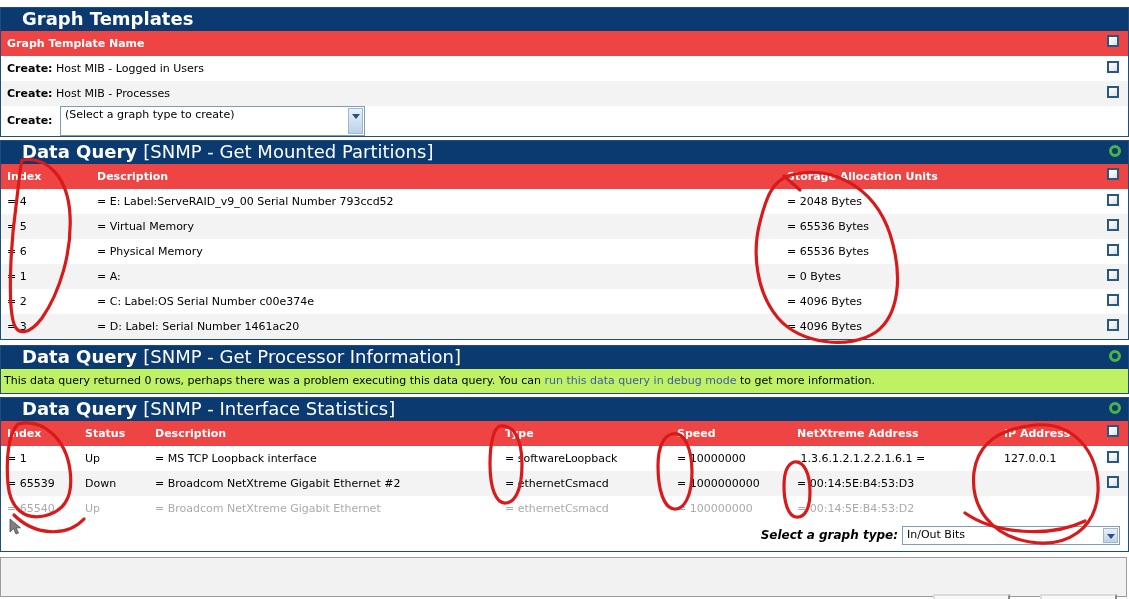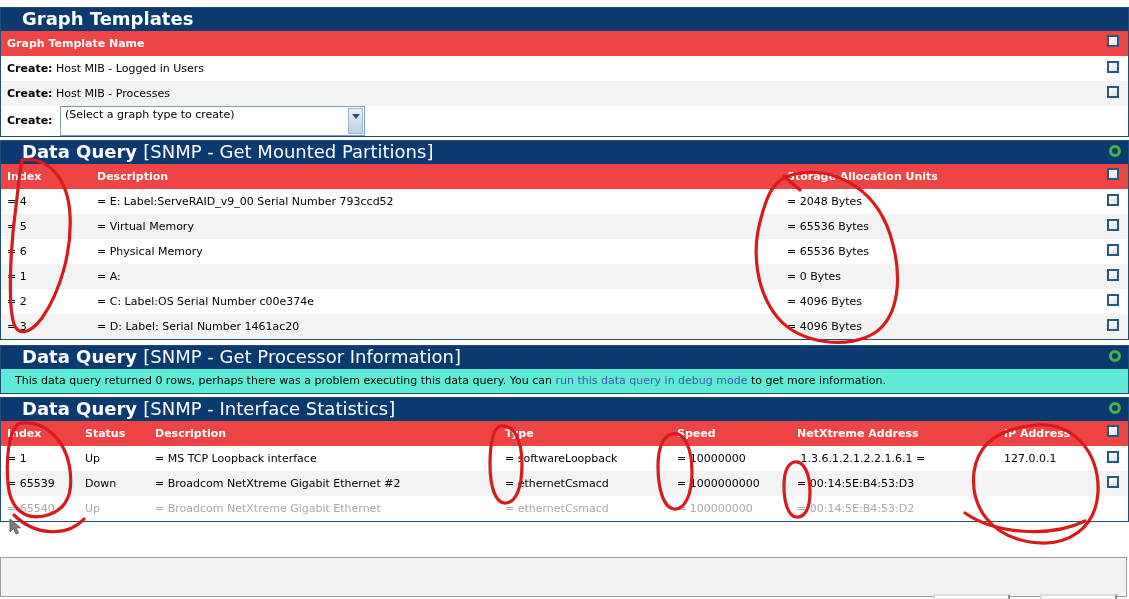--- a/index.html
+++ b/index.html
@@ -78,21 +78,21 @@
     background:linear-gradient(180deg,#e9f0f8 0%,#bcd2e8 100%);
     border:1px solid #9fb8d0;box-sizing:border-box;
   }
   .sel .arrowbox:after{
     content:"";position:absolute;left:3px;top:5px;
     border-left:4px solid transparent;border-right:4px solid transparent;
     border-top:5px solid #2d4f7c;
   }
 
   
-  .msg{font-size:11px;padding:4px 14px;height:16px;line-height:16px;background:#5eead4;}
+  .msg{font-size:11px;padding:4px 3px;height:16px;line-height:16px;background:#bef264;}
   .msg a{color:#3f5ba8;text-decoration:none;}
 
   
   .footrow{
     background:#ffffff;height:30px;position:relative;
   }
   .graphtypelbl{
     position:absolute;right:230px;top:7px;
     font-style:italic;font-weight:bold;font-size:12px;color:#000;
   }
@@ -301,20 +301,27 @@
         <td>Up</td>
         <td>= Broadcom NetXtreme Gigabit Ethernet</td>
         <td>= ethernetCsmacd</td>
         <td>= 100000000</td>
         <td>= 00:14:5E:B4:53:D2</td>
         <td></td>
         <td class="cbcell"></td>
       </tr>
     </tbody>
       </table>
+    <div class="footrow">
+      <span class="graphtypelbl">Select a graph type:</span>
+      <span class="sel graphtypesel">
+        <span class="txt">In/Out Bits</span>
+        <span class="arrowbox"></span>
+      </span>
+    </div>
   </div>
 
   <div class="btnbar">
     <button class="btn" id="btn-cancel">cancel</button>
     <button class="btn" id="btn-create">create</button>
   </div>
 
   <svg class="cursor" viewBox="0 0 14 18">
     <path d="M1,1 L1,14 L4.5,10.5 L7,16 L9.5,15 L7,9.8 L11.5,9.8 Z" fill="#808080" stroke="#4d4d4d" stroke-width="0.8"></path>
   </svg>

